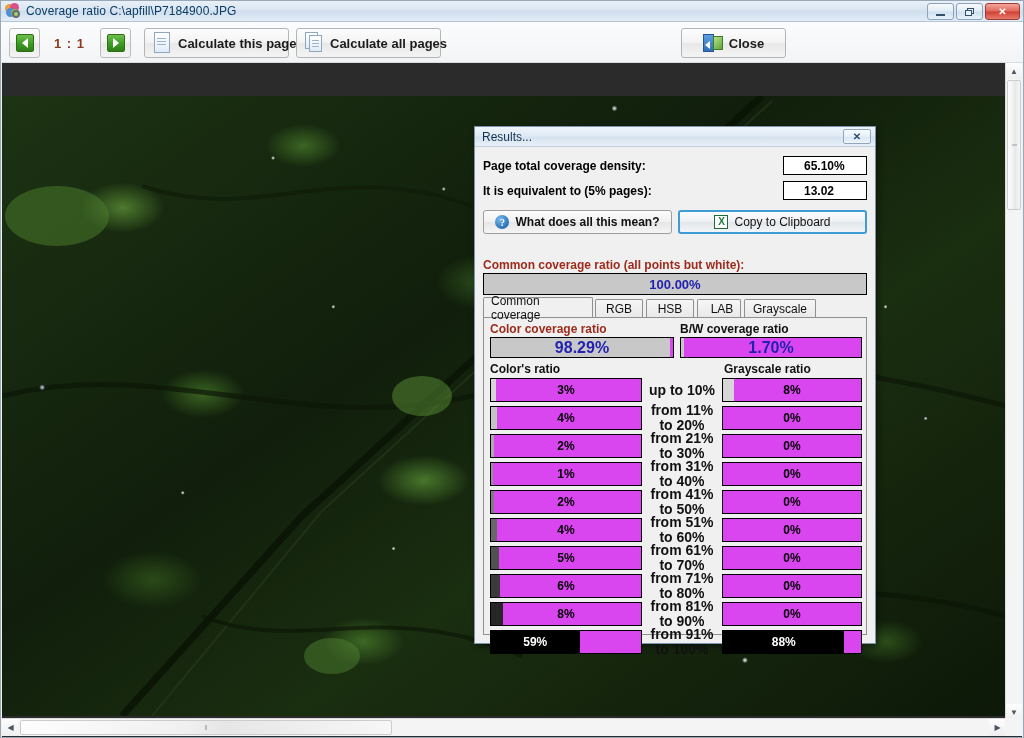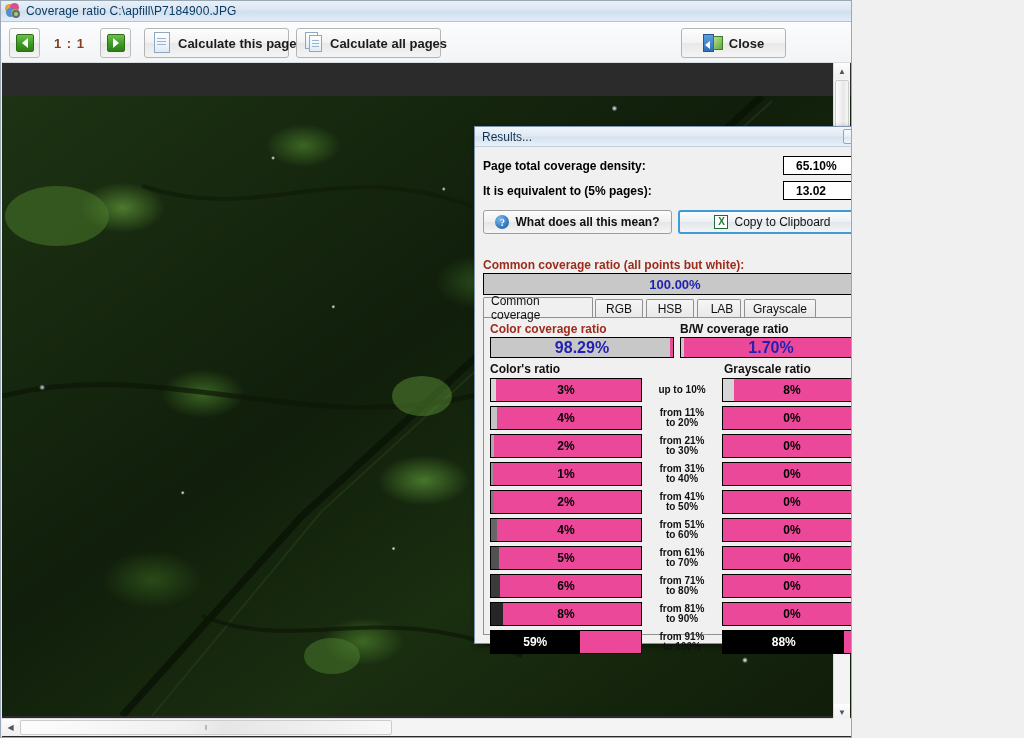--- a/index.html
+++ b/index.html
@@ -10,21 +10,21 @@
     overflow: hidden;
     font-family: "Liberation Sans", sans-serif;
     font-size: 12px;
     background: #f0f0f0;
   }
 
   
   #app-window {
     position: absolute;
     left: 0; top: 0;
-    width: 852px; height: 738px;
+    width: 1024px; height: 738px;
     background: #f0f0f0;
     border: 1px solid #9aa7b4;
     overflow: hidden;
   }
 
   
   #title-bar {
     position: absolute; left: 0; top: 0;
     width: 1022px; height: 21px;
     background: linear-gradient(to bottom, #e8f0f8 0%, #dbe6f2 45%, #cfdded 50%, #e2ecf7 100%);
@@ -236,21 +236,21 @@
   .field-row {
     position: absolute; left: 8px; width: 384px; height: 20px;
     display: flex; align-items: center;
   }
   .field-label { font-size: 12px; font-weight: bold; color: #000; }
   .field-box {
     position: absolute; right: 0; top: 0;
     width: 84px; height: 19px;
     background: #ffffff; border: 1px solid #000000;
     display: flex; align-items: center;
-    padding-left: 12px;
+    padding-left: 20px;
     font-size: 12px; font-weight: bold; color: #000;
   }
 
   .dlg-btn {
     position: absolute; height: 24px;
     border: 1px solid #9e9e9e; border-radius: 3px;
     background: linear-gradient(to bottom,#fcfcfc 0%,#f1f1f1 48%,#e6e6e6 52%,#f5f5f5 100%);
     display: flex; align-items: center; justify-content: center; gap: 6px;
     font-size: 12px; font-weight: bold; color: #111;
   }
@@ -275,21 +275,21 @@
   }
 
   #common-label {
     position: absolute; left: 8px; top: 111px;
     font-size: 12px; font-weight: bold; color: #9c2b1c;
   }
 
   
   .bar {
     position: relative;
-    background: #ec4899;
+    background: #d946ef;
     border: 1px solid #000000;
     overflow: hidden;
   }
   .bar-fill {
     position: absolute; left: 0; top: 0; bottom: 0;
   }
   .bar-text {
     position: absolute; inset: 0;
     display: flex; align-items: center; justify-content: center;
     font-size: 16px; font-weight: bold;
@@ -346,21 +346,21 @@
   }
   .ratio-row {
     position: relative; height: 28px; margin-bottom: 0px;
   }
   .ratio-row .left-bar {
     position: absolute; left: 6px; top: 2px; width: 152px; height: 24px;
   }
   .ratio-row .mid-label {
     position: absolute; left: 160px; top: 0px; width: 76px; height: 28px;
     display: flex; flex-direction: column; align-items: center; justify-content: center;
-    font-size: 10px; font-weight: bold; color: #111; line-height: 1.05;
+    font-size: 14px; font-weight: bold; color: #111; line-height: 1.05;
     text-align: center;
   }
   .ratio-row .right-bar {
     position: absolute; left: 238px; top: 2px; width: 140px; height: 24px;
   }
   .ratio-row .bar-text { font-size: 12px; }
 </style>
 </head>
 <body>
 

